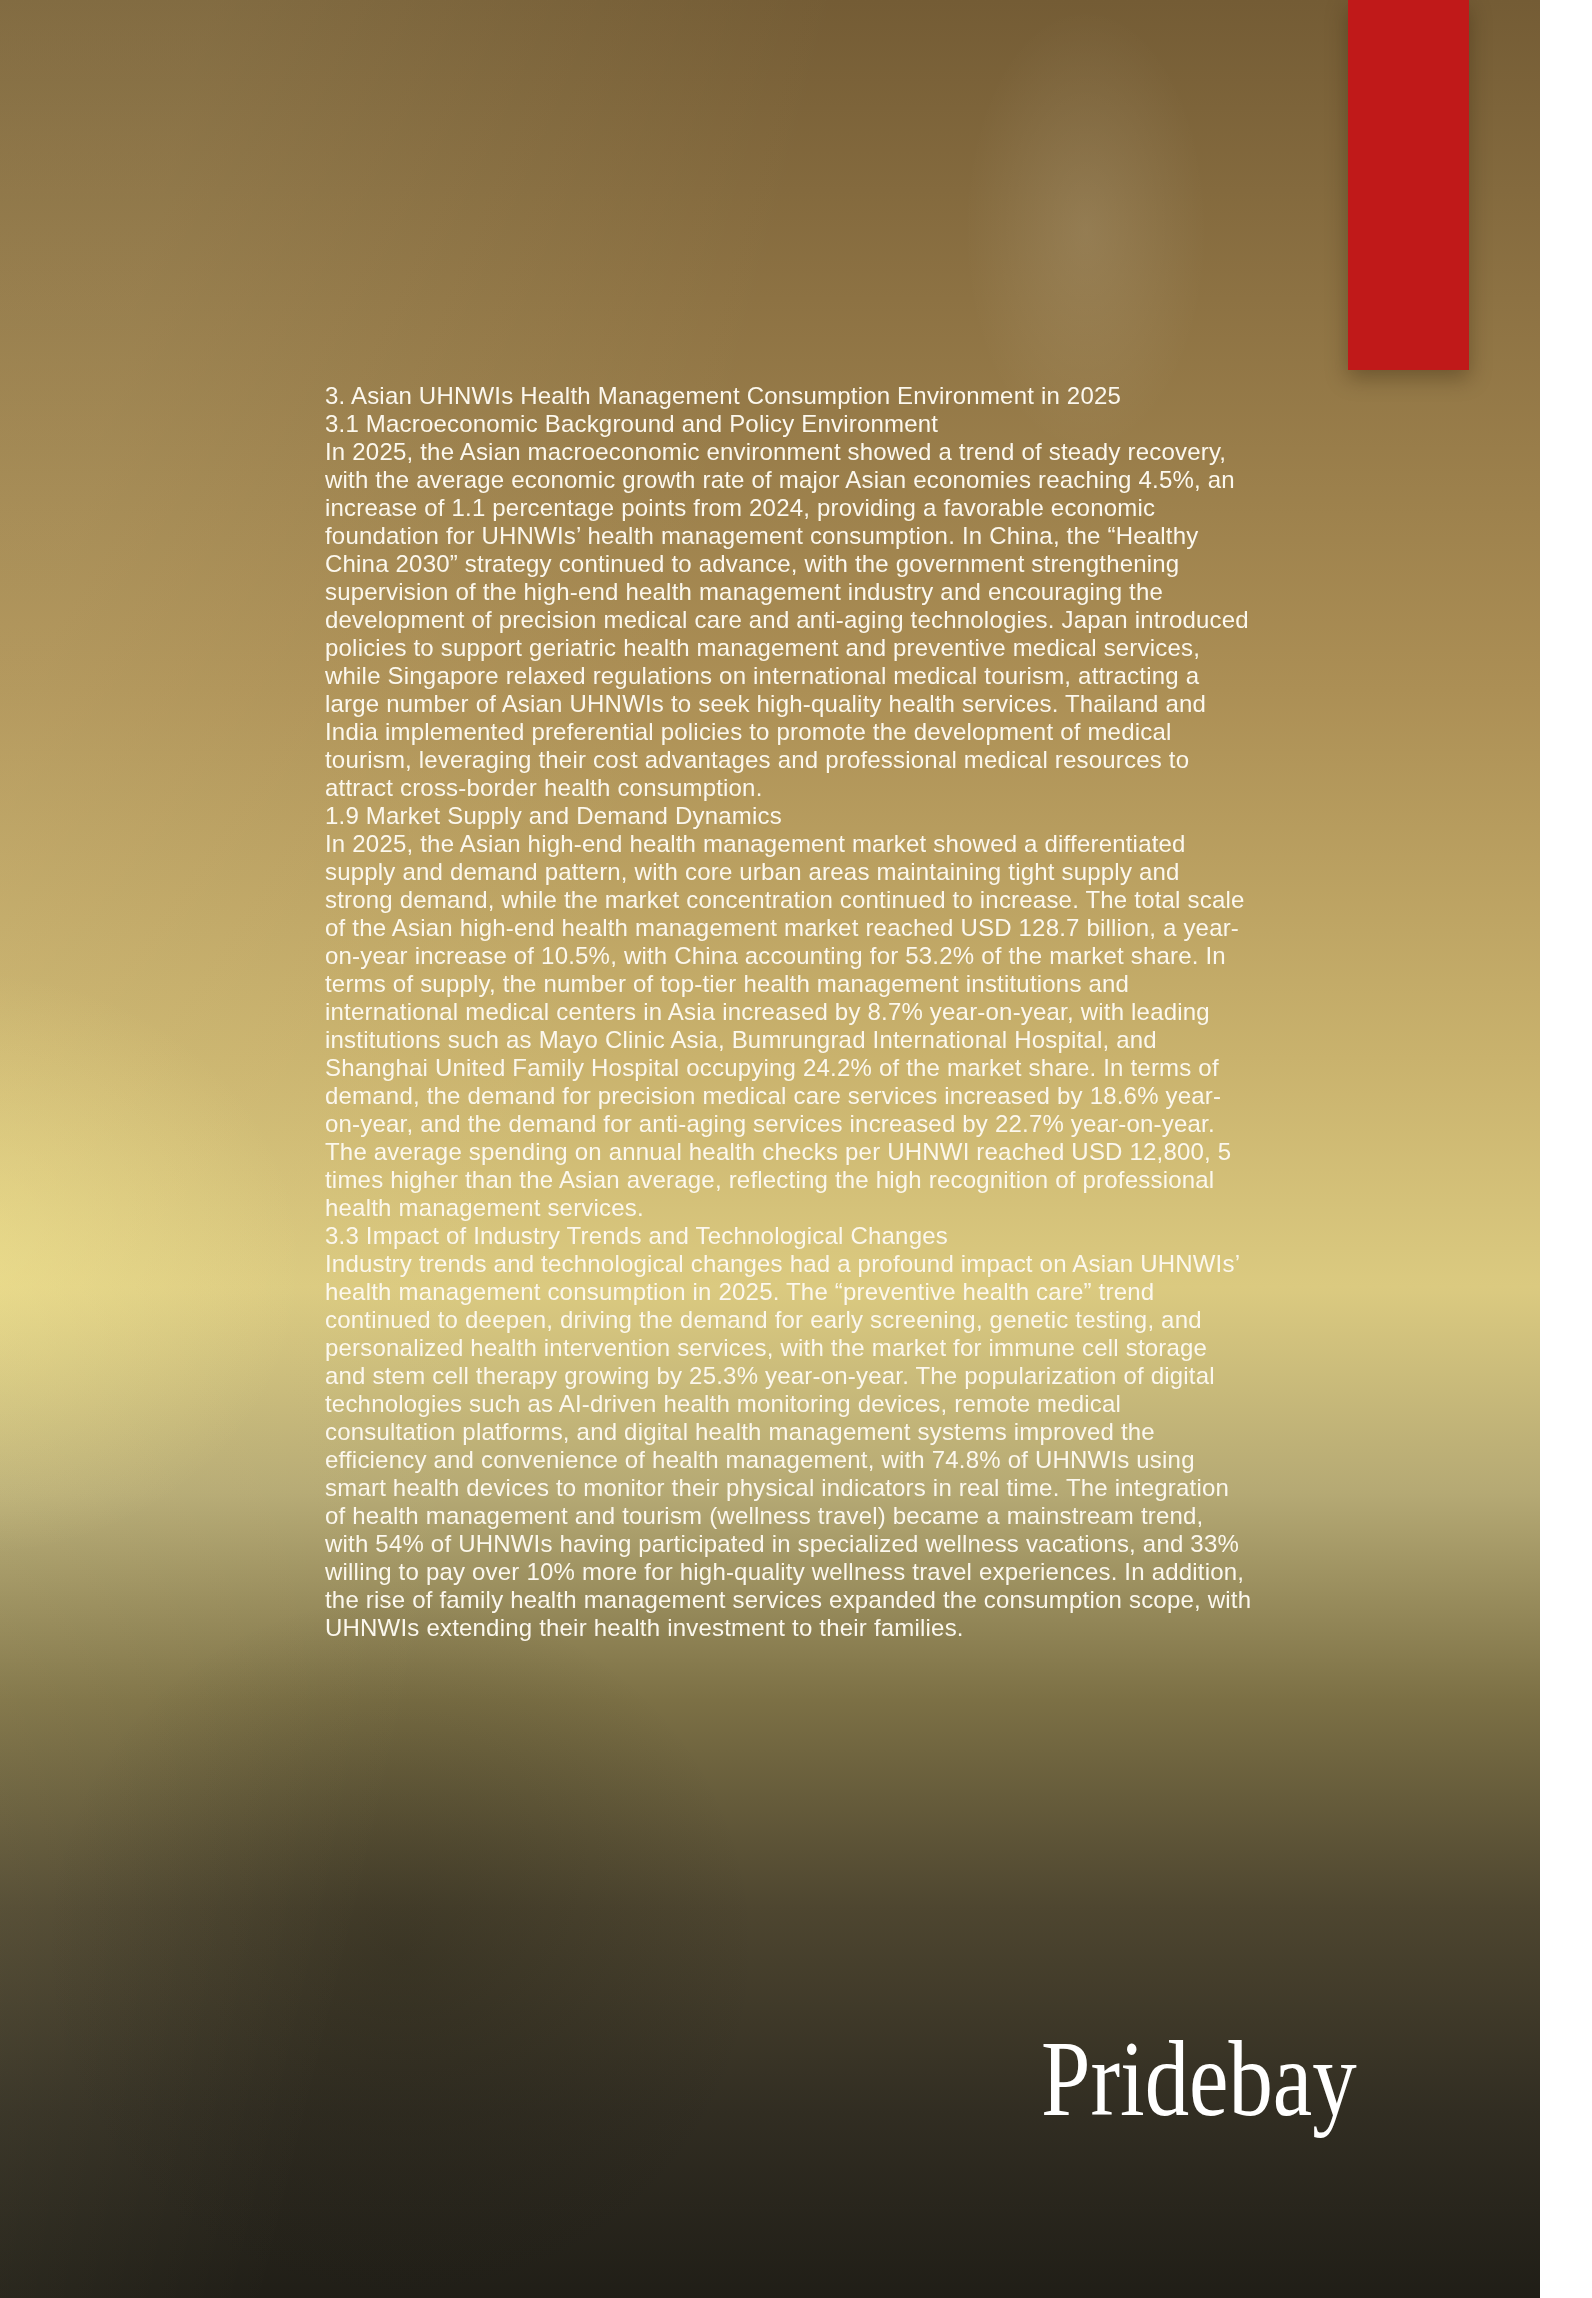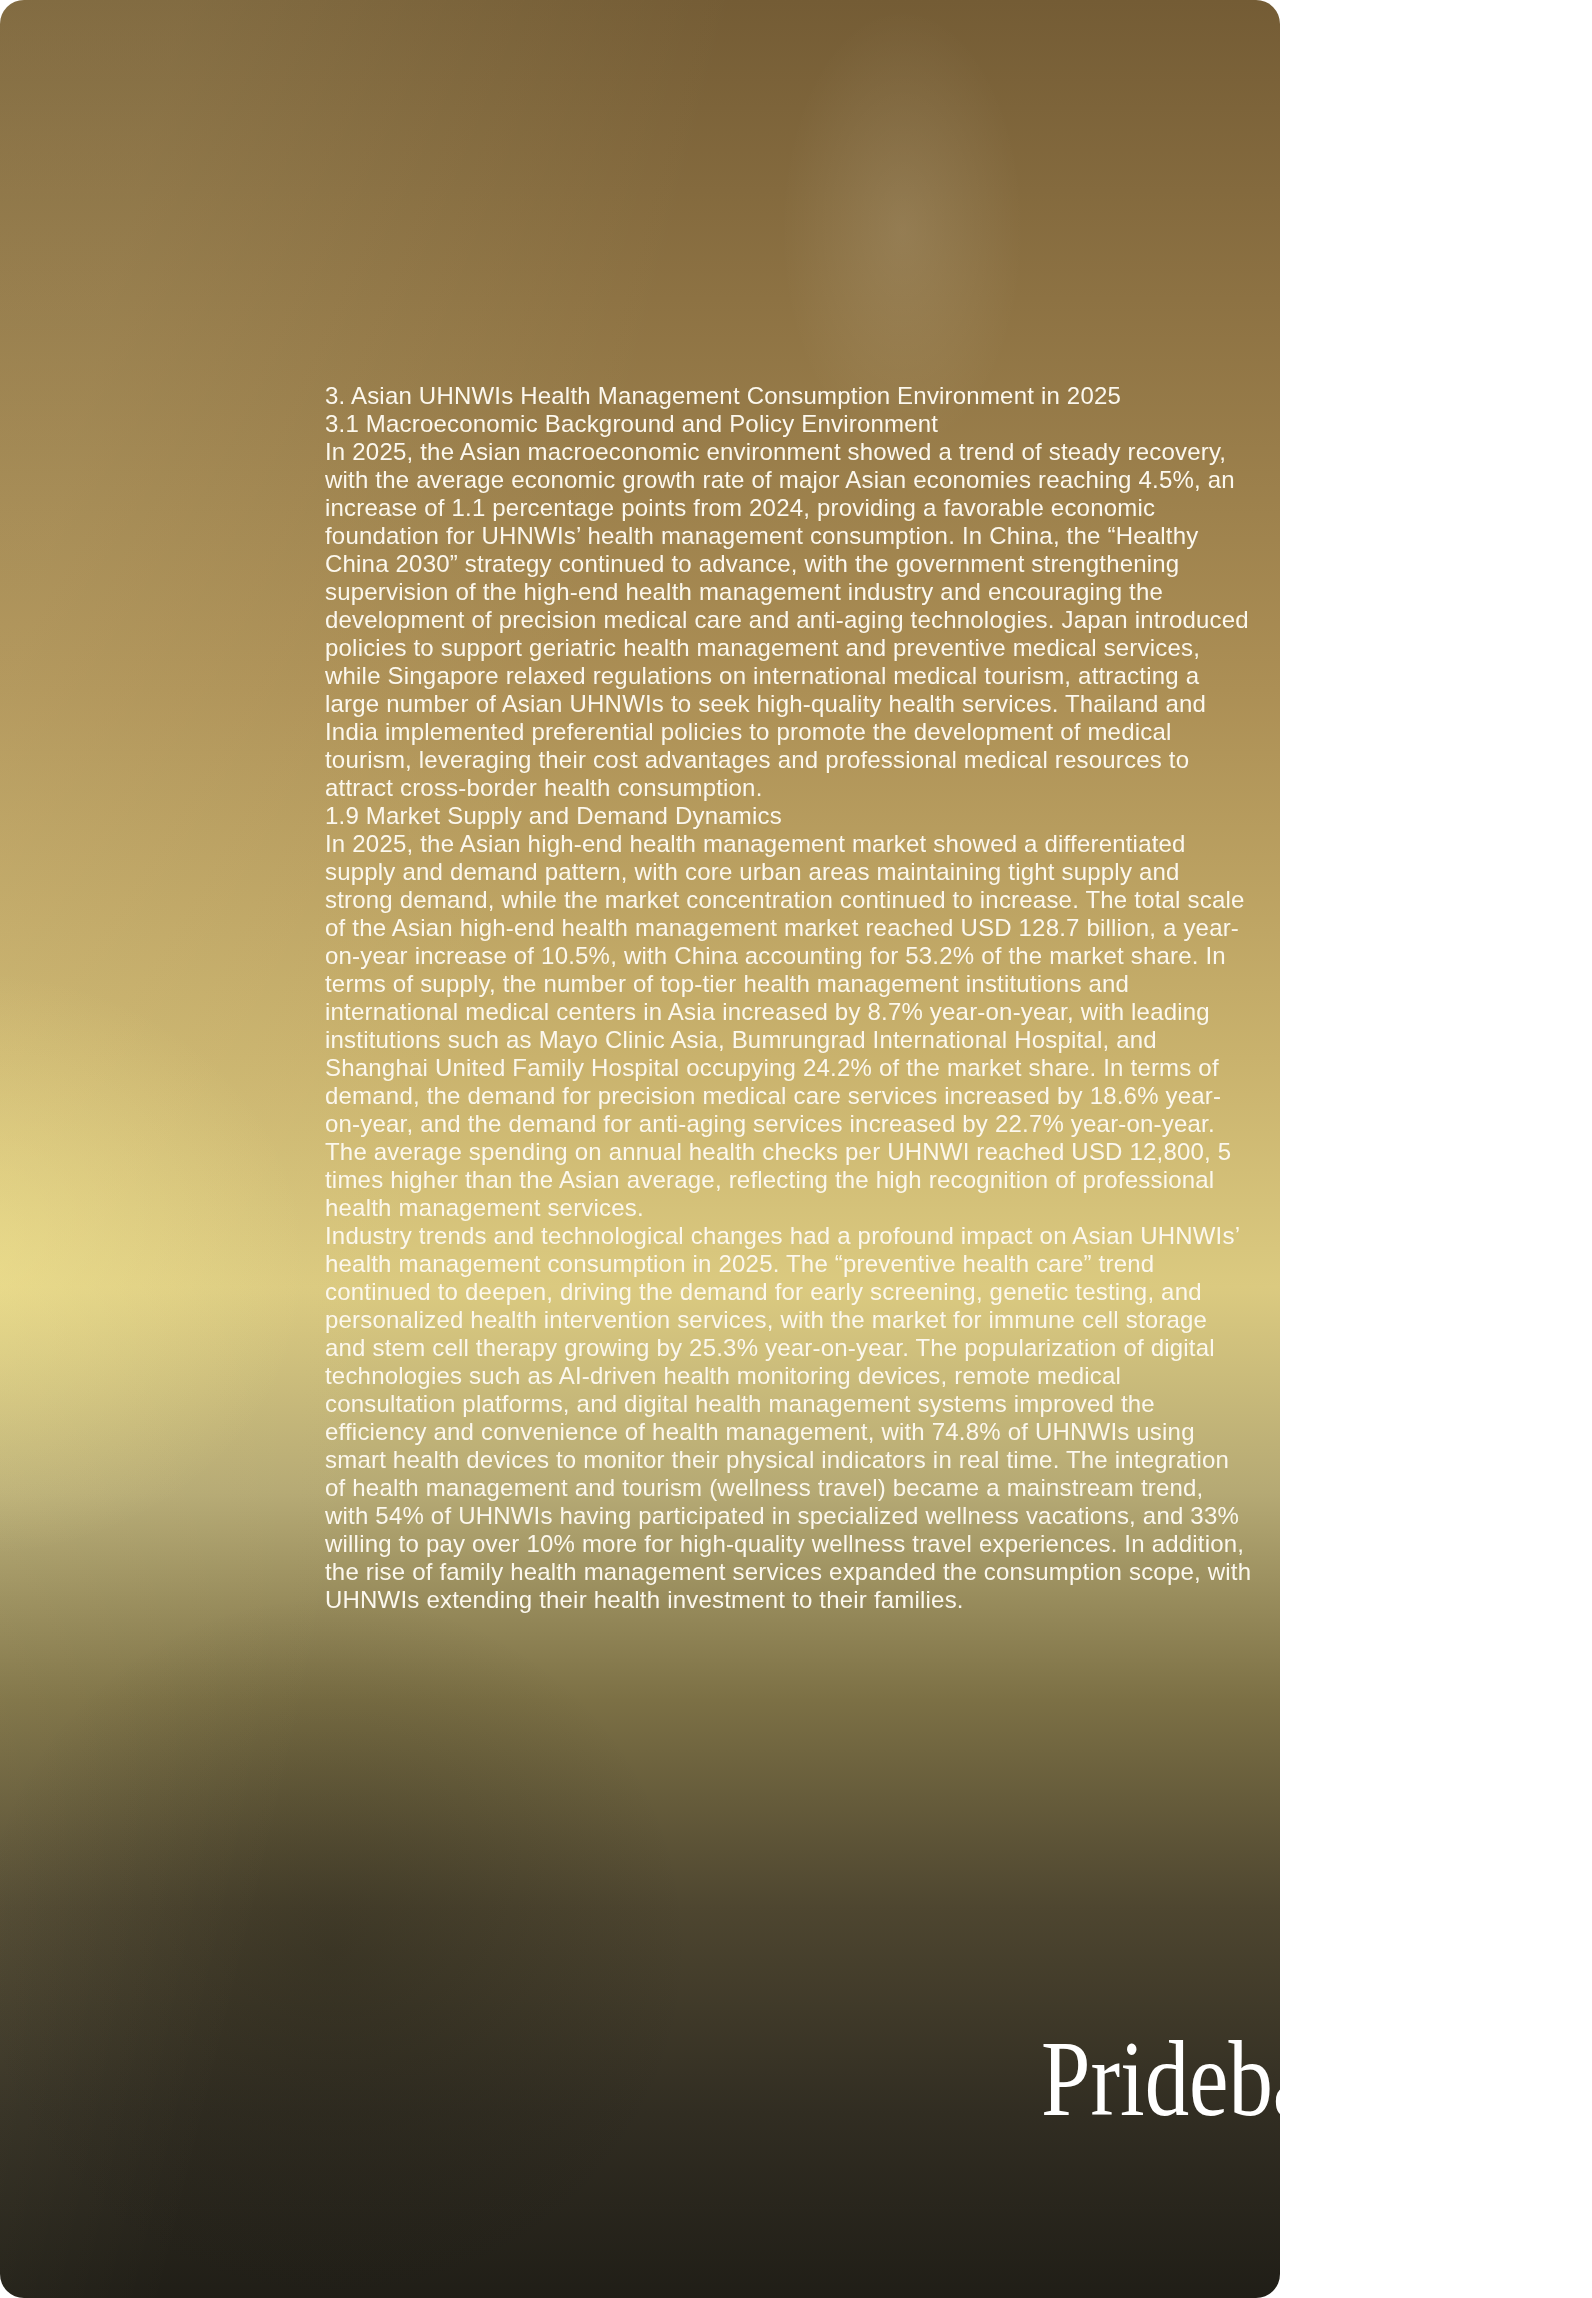--- a/index.html
+++ b/index.html
@@ -1,34 +1,33 @@
 <!DOCTYPE html>
 <html style="--accent_red: #c01919; --body_text: #fcf8ee; --brand_white: #ffffff; --background_top_brown: #745c35; --background_mid_gold: #dbca80; --background_bottom_dark: #201e17;"><head>
 <meta charset="utf-8">
 <style>
   html, body { margin: 0; padding: 0; }
   .page {
     position: relative;
-    width: 1280px;
+    width: 1540px;
     height: 2298px;
     overflow: hidden;
     font-family: "Liberation Sans", sans-serif;
     background:
       linear-gradient(to bottom,
         #745c35 0%,
         #8d7243 13%,
         #ac8f55 30%,
         #c9b26d 46%,
         #dbca80 56%,
         #b5a974 65%,
         #7c7045 74%,
         #4e4630 83%,
         #312d22 92%,
         #201e17 100%);
-    border-radius: 24px;
   }
   
   .page::before {
     content: "";
     position: absolute;
     inset: 0;
     pointer-events: none;
     background:
       radial-gradient(ellipse 478px 418px at -2% 55%, rgba(250,238,150,0.40), rgba(250,238,150,0) 70%),
       radial-gradient(ellipse 169px 308px at 70.5% 10%, rgba(255,252,235,0.11), rgba(255,252,235,0) 72%),
@@ -73,18 +72,19 @@
 
 <div class="page">
   <div class="accent-bar"></div>
 
   <div class="doc-text">
       <div>3. Asian UHNWIs Health Management Consumption Environment in 2025</div>
       <div>3.1 Macroeconomic Background and Policy Environment</div>
       <div>In 2025, the Asian macroeconomic environment showed a trend of steady recovery, with the average economic growth rate of major Asian economies reaching 4.5%, an increase of 1.1 percentage points from 2024, providing a favorable economic foundation for UHNWIs’ health management consumption. In China, the “Healthy China 2030” strategy continued to advance, with the government strengthening supervision of the high-end health management industry and encouraging the development of precision medical care and anti-aging technologies. Japan introduced policies to support geriatric health management and preventive medical services, while Singapore relaxed regulations on international medical tourism, attracting a large number of Asian UHNWIs to seek high-quality health services. Thailand and India implemented preferential policies to promote the development of medical tourism, leveraging their cost advantages and professional medical resources to attract cross-border health consumption.</div>
       <div>1.9 Market Supply and Demand Dynamics</div>
       <div>In 2025, the Asian high-end health management market showed a differentiated supply and demand pattern, with core urban areas maintaining tight supply and strong demand, while the market concentration continued to increase. The total scale of the Asian high-end health management market reached USD 128.7 billion, a year-on-year increase of 10.5%, with China accounting for 53.2% of the market share. In terms of supply, the number of top-tier health management institutions and international medical centers in Asia increased by 8.7% year-on-year, with leading institutions such as Mayo Clinic Asia, Bumrungrad International Hospital, and Shanghai United Family Hospital occupying 24.2% of the market share. In terms of demand, the demand for precision medical care services increased by 18.6% year-on-year, and the demand for anti-aging services increased by 22.7% year-on-year. The average spending on annual health checks per UHNWI reached USD 12,800, 5 times higher than the Asian average, reflecting the high recognition of professional health management services.</div>
+      <div>3.3 Impact of Industry Trends and Technological Changes</div>
       <div>Industry trends and technological changes had a profound impact on Asian UHNWIs’ health management consumption in 2025. The “preventive health care” trend continued to deepen, driving the demand for early screening, genetic testing, and personalized health intervention services, with the market for immune cell storage and stem cell therapy growing by 25.3% year-on-year. The popularization of digital technologies such as AI-driven health monitoring devices, remote medical consultation platforms, and digital health management systems improved the efficiency and convenience of health management, with 74.8% of UHNWIs using smart health devices to monitor their physical indicators in real time. The integration of health management and tourism (wellness travel) became a mainstream trend, with 54% of UHNWIs having participated in specialized wellness vacations, and 33% willing to pay over 10% more for high-quality wellness travel experiences. In addition, the rise of family health management services expanded the consumption scope, with UHNWIs extending their health investment to their families.</div>
     </div>
 
   <div class="brand">Pridebay</div>
 </div>
 
 
 </body></html>

